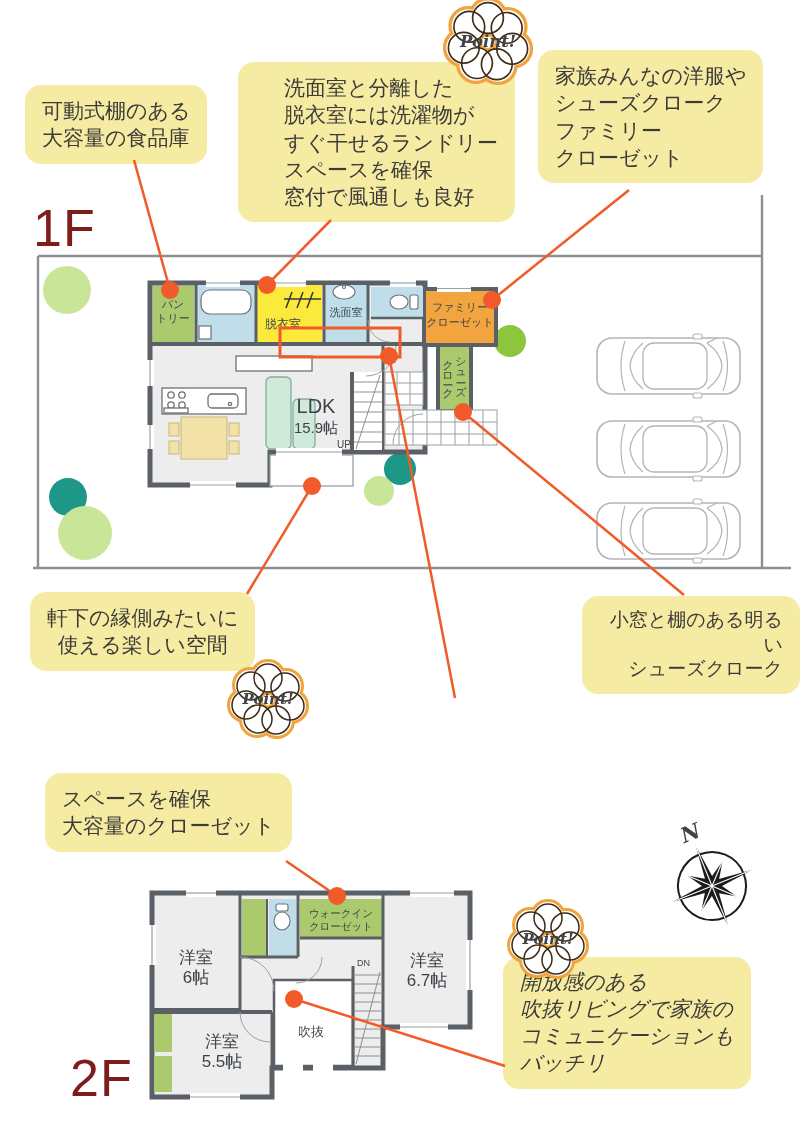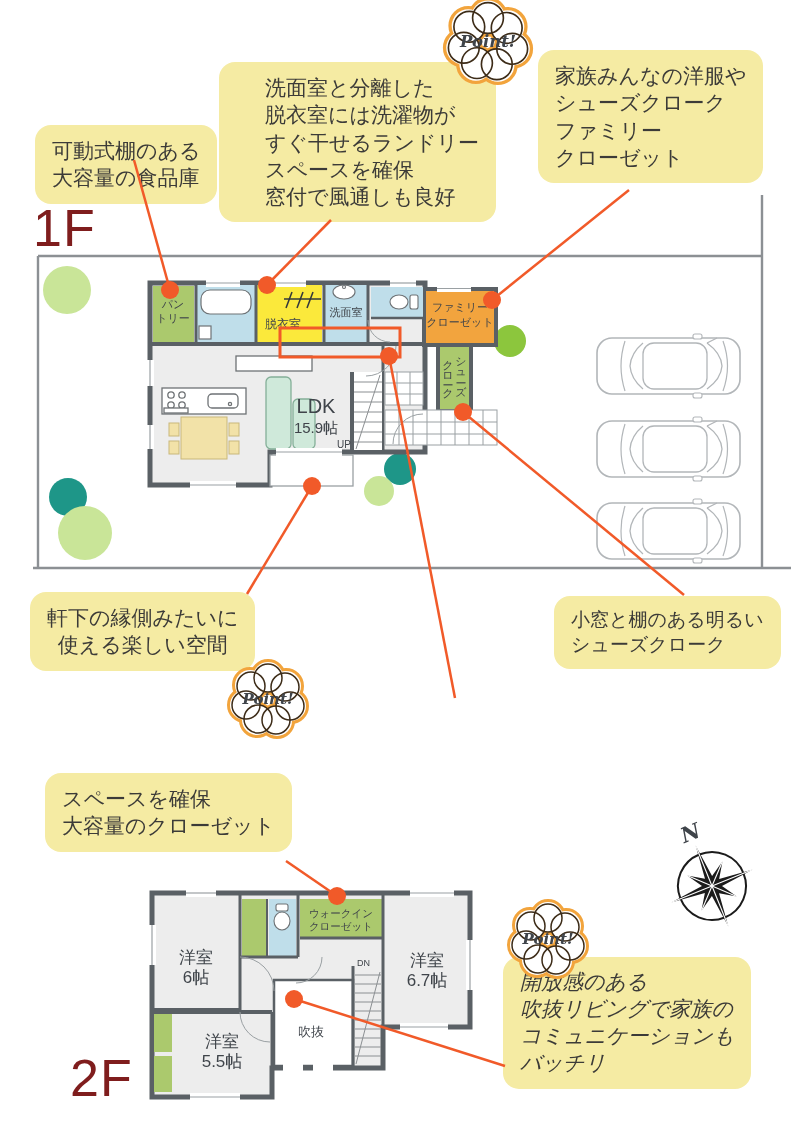--- a/index.html
+++ b/index.html
@@ -14,34 +14,34 @@
   .vtext{writing-mode:vertical-rl;letter-spacing:1px;}
 </style>
 </head>
 <body>
 
 <div id="canvas">
 
   <div class="floor-label" style="left:33px;top:198px;">1F</div>
   <div class="floor-label" style="left:70px;top:1048px;">2F</div>
 
-  <div class="callout" style="left:35px;top:85px;margin-top:40px;">可動式棚のある
+  <div class="callout" style="left:25px;top:85px;">可動式棚のある
 大容量の食品庫</div>
-  <div class="callout" style="left:219px;top:62px;padding-left:46px;">洗面室と分離した
+  <div class="callout" style="left:238px;top:62px;padding-left:46px;">洗面室と分離した
 脱衣室には洗濯物が
 すぐ干せるランドリー
 スペースを確保
 窓付で風通しも良好</div>
   <div class="callout" style="left:538px;top:50px;">家族みんなの洋服や
 シューズクローク
 ファミリー
 クローゼット</div>
   <div class="callout" style="left:30px;top:592px;text-align:center;">軒下の縁側みたいに
 使える楽しい空間</div>
-  <div class="callout small" style="left:554px;top:596px;">小窓と棚のある明るい
+  <div class="callout small" style="left:582px;top:596px;text-align:right;">小窓と棚のある明るい
 シューズクローク</div>
   <div class="callout" style="left:45px;top:773px;">スペースを確保
 大容量のクローゼット</div>
   <div class="callout" style="left:503px;top:957px;line-height:1.28;font-style:italic;">開放感のある
 吹抜リビングで家族の
 コミュニケーションも
 バッチリ</div>
 
   <svg id="overlay" width="800" height="1127" viewBox="0 0 800 1127">
     <defs>

